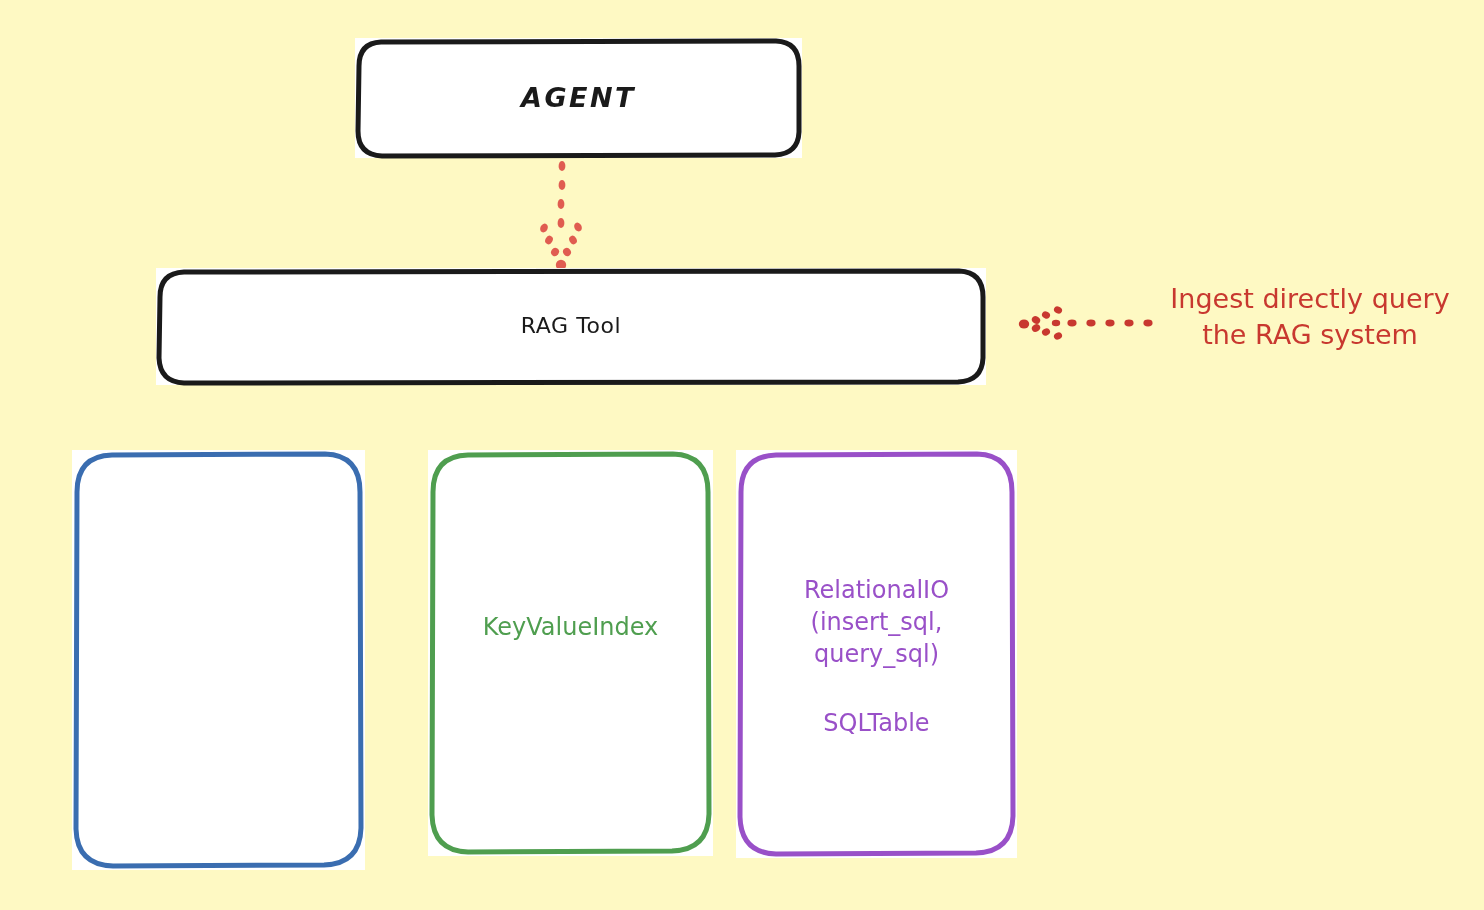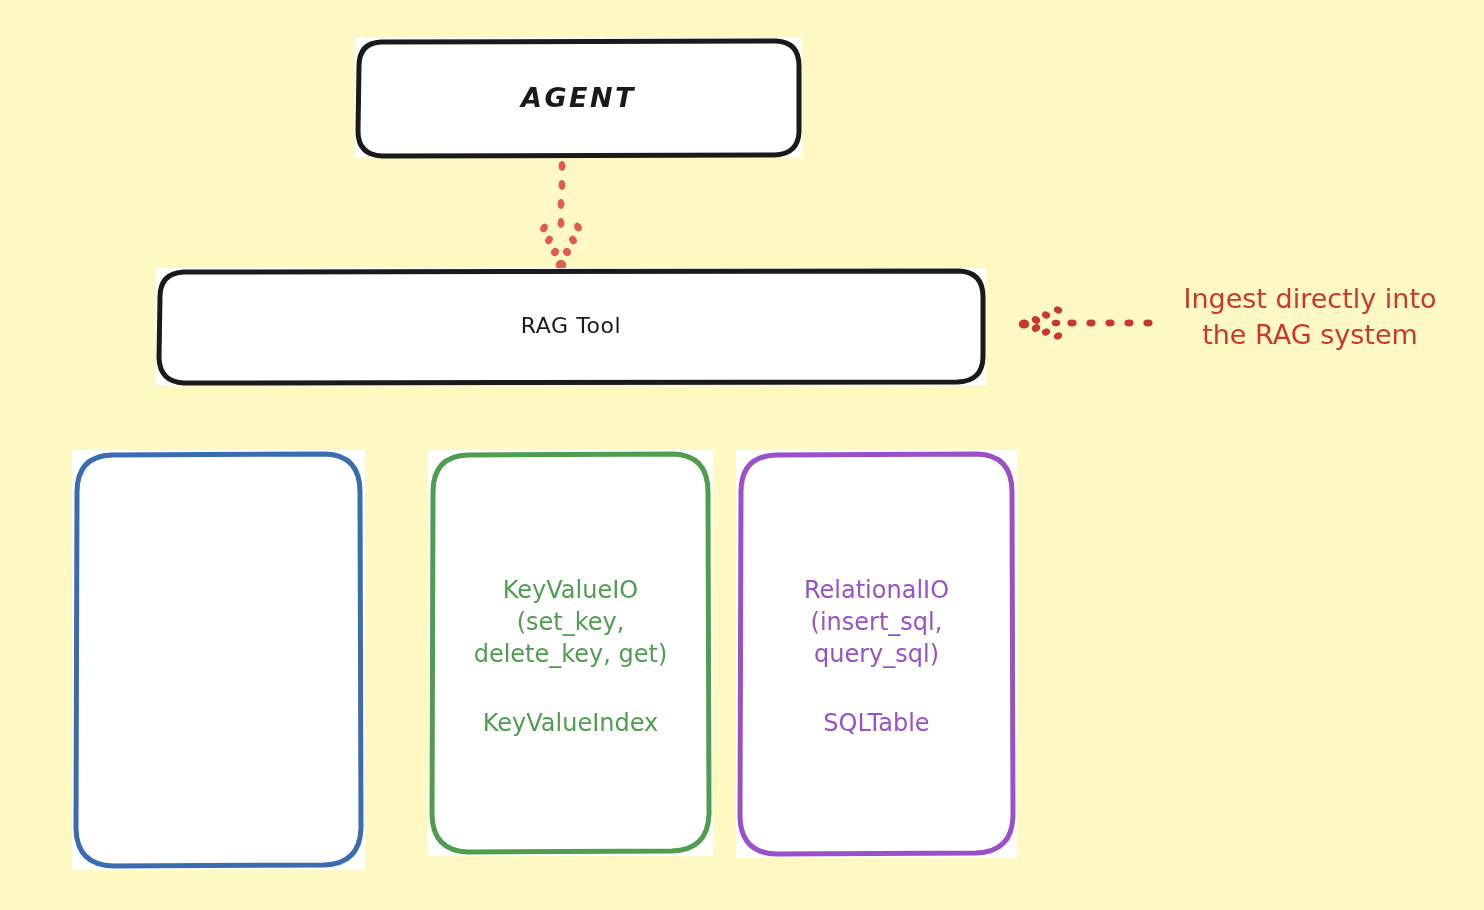--- a/index.html
+++ b/index.html
@@ -209,37 +209,34 @@
       <ellipse cx="40" cy="10" rx="4.2" ry="3.4" transform="rotate(28 40 10)"></ellipse>
       <ellipse cx="40" cy="36" rx="4.2" ry="3.4" transform="rotate(-28 40 36)"></ellipse>
       <ellipse cx="28" cy="15" rx="4.2" ry="3.4" transform="rotate(30 28 15)"></ellipse>
       <ellipse cx="28" cy="32" rx="4.2" ry="3.4" transform="rotate(-30 28 32)"></ellipse>
       <ellipse cx="18" cy="20" rx="4.4" ry="3.6" transform="rotate(35 18 20)"></ellipse>
       <ellipse cx="18" cy="28" rx="4.4" ry="3.6" transform="rotate(-35 18 28)"></ellipse>
       <ellipse cx="6" cy="24" rx="5.2" ry="4.6"></ellipse>
     </g>
   </svg>
 
-  <div id="annotation-note">Ingest directly into
+  <div id="annotation-note">Ingest directly query
 the RAG system</div>
 
   <div class="node provider" id="node-vectorio">
     <svg class="sketch-border" viewBox="0 0 293 420" preserveAspectRatio="none">
       <path d="M 40 5 L 253 4 Q 288 5 288 42 L 289 378 Q 288 414 252 415 L 41 416 Q 5 415 4 379 L 5 42 Q 5 6 40 5 Z" fill="#ffffff" stroke="#3a6db0" stroke-width="5" stroke-linecap="round" stroke-linejoin="round"></path>
     </svg>
   </div>
 
   <div class="node provider" id="node-keyvalueio">
     <svg class="sketch-border" viewBox="0 0 285 406" preserveAspectRatio="none">
       <path d="M 40 5 L 245 4 Q 280 5 280 42 L 281 364 Q 280 400 244 401 L 40 402 Q 5 401 4 365 L 5 42 Q 5 6 40 5 Z" fill="#ffffff" stroke="#4f9e4f" stroke-width="5" stroke-linecap="round" stroke-linejoin="round"></path>
     </svg>
     <div class="node-text">
-      <span>KeyValueIO
-(set_key,
-delete_key, get)</span>
       <span class="sub-label">KeyValueIndex</span>
     </div>
   </div>
 
   <div class="node provider" id="node-relationalio">
     <svg class="sketch-border" viewBox="0 0 281 408" preserveAspectRatio="none">
       <path d="M 40 5 L 241 4 Q 276 5 276 42 L 277 366 Q 276 402 240 403 L 40 404 Q 5 403 4 367 L 5 42 Q 5 6 40 5 Z" fill="#ffffff" stroke="#9950c8" stroke-width="5" stroke-linecap="round" stroke-linejoin="round"></path>
     </svg>
     <div class="node-text">
       <span>RelationalIO

